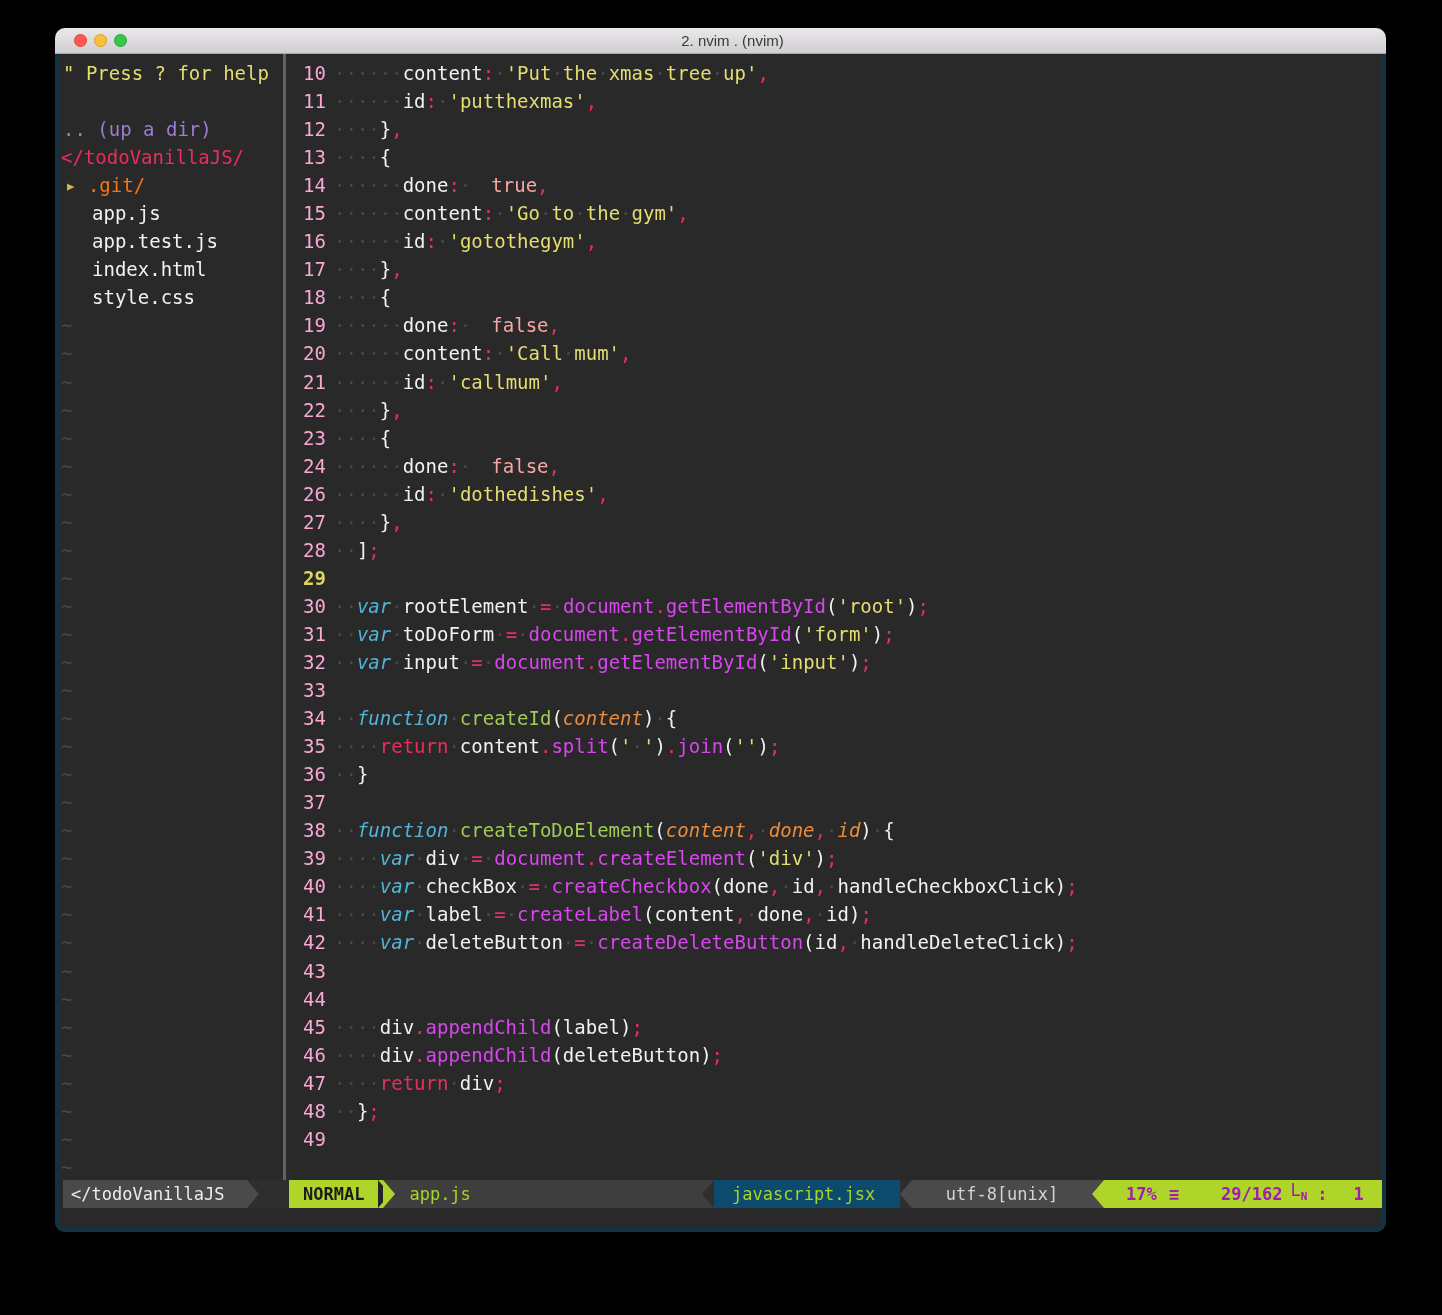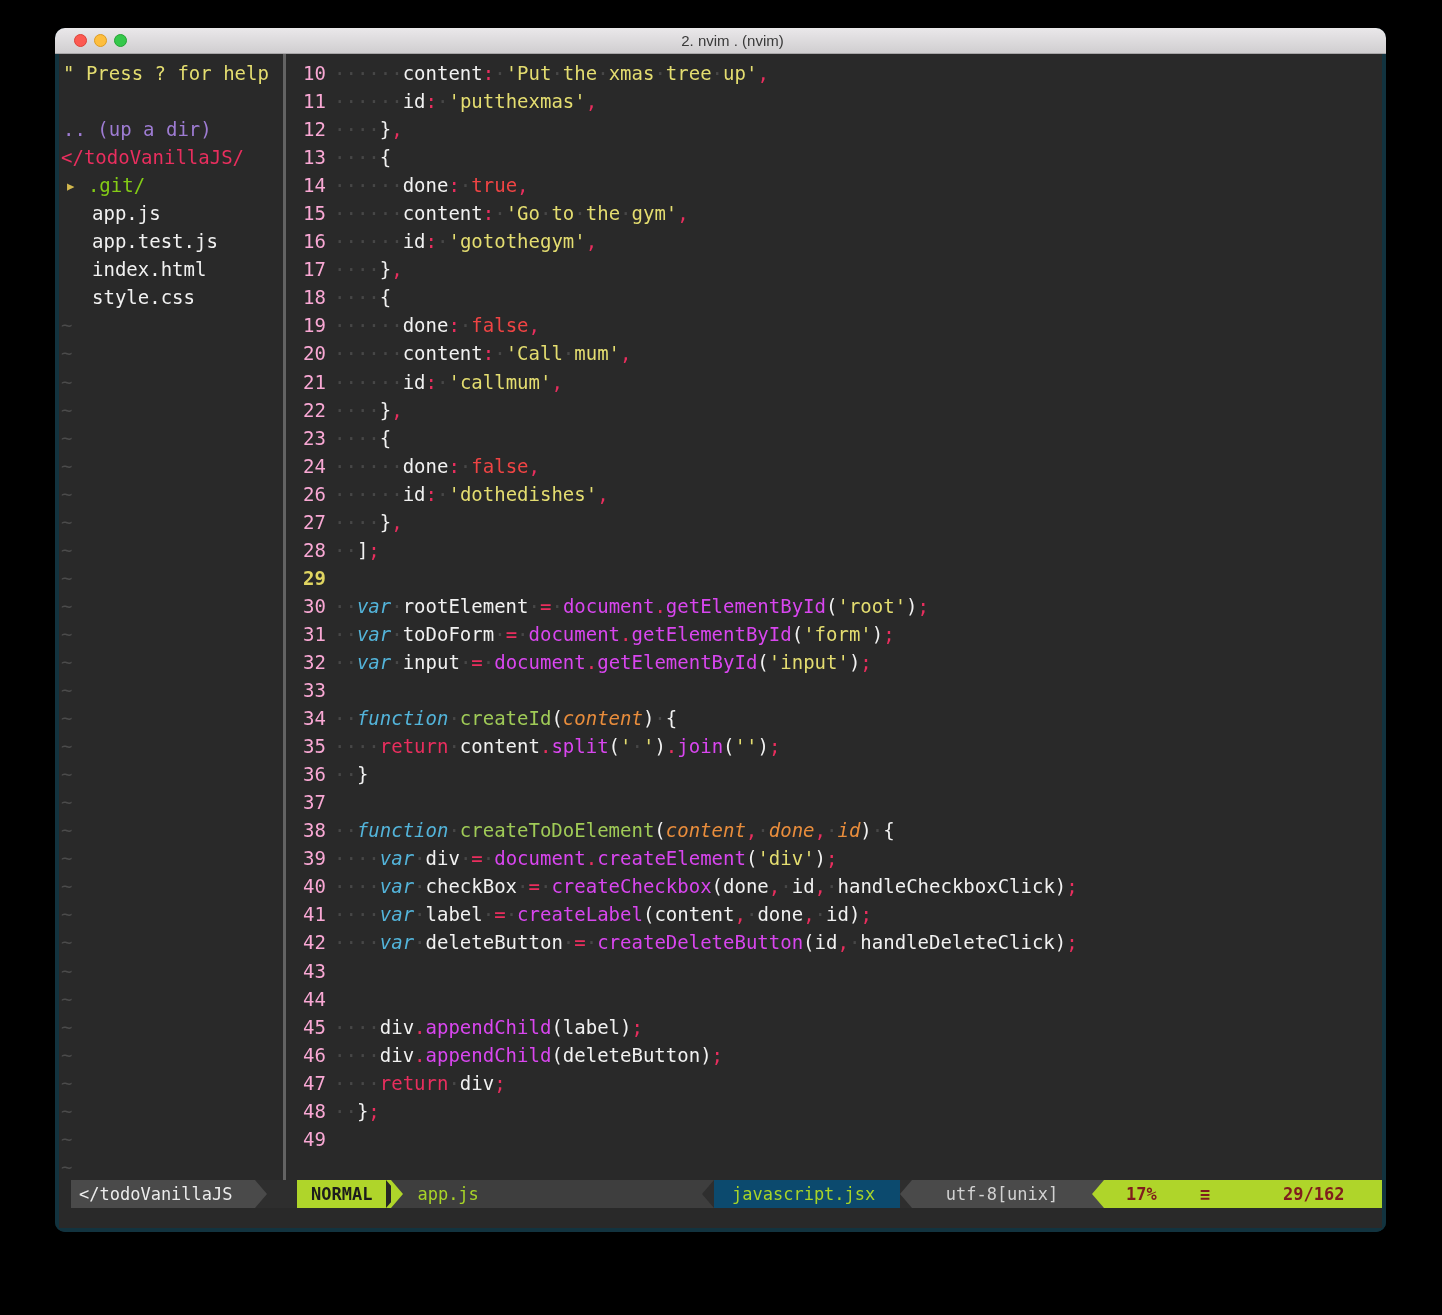--- a/index.html
+++ b/index.html
@@ -19,54 +19,54 @@
   
   .term{position:absolute;left:0;top:26px;right:0;bottom:0;background:#12333f;
         padding:0 4px 4px 4px;border-radius:0 0 10px 10px;box-sizing:border-box;}
   .inner{position:relative;width:100%;height:100%;background:#292929;overflow:hidden;}
   
   .sidebar{position:absolute;left:0;top:5px;width:224px;font-size:19px;}
   .trow{height:28.05px;line-height:28px;white-space:pre;padding-left:4px;color:#f1f1f1;}
   .trow.help{color:#e4dd70;}
   .trow.updir{color:#9e7cd3;}
   .trow.root{color:#e92e5e;padding-left:2px;}
-  .trow.dir .lbl{color:#84cc16;}
+  .trow.dir .lbl{color:#f97316;}
   .trow .arrow{color:#d4b94e;padding-left:0px;}
   .trow.file{padding-left:33px;}
   .trow.dir{padding-left:6px;}
   .trow.tilde{color:#4b4b4b;padding-left:2px;}
   
   .vsep{position:absolute;left:224px;top:0;width:3px;height:1126px;background:#636363;}
   
   .editor{position:absolute;left:227px;top:5px;right:0;font-size:19px;}
   .crow{height:28.05px;line-height:28px;white-space:pre;display:flex;}
   .nr{width:40px;text-align:right;color:#f9a8d4;flex:0 0 40px;}
   .nr.cur{color:#e0d561;font-weight:bold;}
   .code{padding-left:8px;}
   .w{color:#474747;} .p{color:#f1f1f1;} .r{color:#e92e5e;} .s{color:#e4dd70;}
   .k{color:#53b4da;font-style:italic;} .b{color:#d946ef;}
-  .g{color:#a0cb57;} .o{color:#e98d3c;font-style:italic;} .v{color:#ef4444;}
-  
-  .sb{position:absolute;left:12px;top:1126px;right:0;height:28px;background:#2e2e2e;
+  .g{color:#a0cb57;} .o{color:#e98d3c;font-style:italic;} .v{color:#fca5a5;margin-left:20px;}
+  
+  .sb{position:absolute;left:4px;top:1126px;right:0;height:28px;background:#2e2e2e;
       display:flex;align-items:stretch;font-size:17px;line-height:28px;white-space:pre;}
   .seg-tree{width:176px;background:#4a4a4a;color:#ececec;padding-left:8px;flex:0 0 auto;}
   .arr{width:0;height:0;flex:0 0 auto;border-top:14px solid transparent;border-bottom:14px solid transparent;}
   .ar-tree{border-left:12px solid #4a4a4a;background:#2e2e2e;}
   .sb-gap{width:30px;flex:0 0 auto;}
   .seg-mode{background:#afd52a;color:#1c1c1c;font-weight:bold;padding:0 14px;flex:0 0 auto;}
   .ar-mode-dark{border-left:12px solid #252525;background:#afd52a;flex:0 0 auto;}
   .ar-mode-lime{border-left:12px solid #afd52a;background:#3e3e3e;margin-left:-7px;flex:0 0 auto;}
   .seg-mid{flex:1 1 auto;background:#3e3e3e;color:#a8d428;padding-left:14px;}
   .ar-ft{border-right:12px solid #2e2e2e;background:#3e3e3e;}
   .seg-ft{width:168px;background:#0c4a6e;color:#a8d428;padding-left:18px;flex:0 0 auto;}
   .ar-enc{border-right:12px solid #4a4a4a;background:#2e2e2e;}
   .seg-enc{width:180px;background:#4a4a4a;color:#d2d2d2;text-align:center;flex:0 0 auto;}
   .ar-pos{border-right:12px solid #afd52a;background:#4a4a4a;}
-  .seg-pos{width:278px;background:#afd52a;color:#7f1d1d;font-weight:bold;flex:0 0 auto;
-           display:flex;align-items:center;padding-left:22px;box-sizing:border-box;gap:31px;}
+  .seg-pos{width:278px;background:#afd52a;color:#a21caf;font-weight:bold;flex:0 0 auto;
+           display:flex;align-items:center;padding-left:22px;box-sizing:border-box;}
   .seg-pos .sp1{margin-left:12px;} .seg-pos .sp2{margin-left:42px;}
   .seg-pos .lnmark{margin-left:8px;font-weight:normal;position:relative;top:-1px;}
   .lnmark .lnN{font-size:11px;vertical-align:-4px;font-weight:bold;}
   .seg-pos .colon{margin-left:10px;}
   .seg-pos .col{margin-left:26px;}
   
   .cmdline{position:absolute;left:0;top:1154px;right:0;height:22px;background:#292929;}
 </style>
 </head>
 <body>

